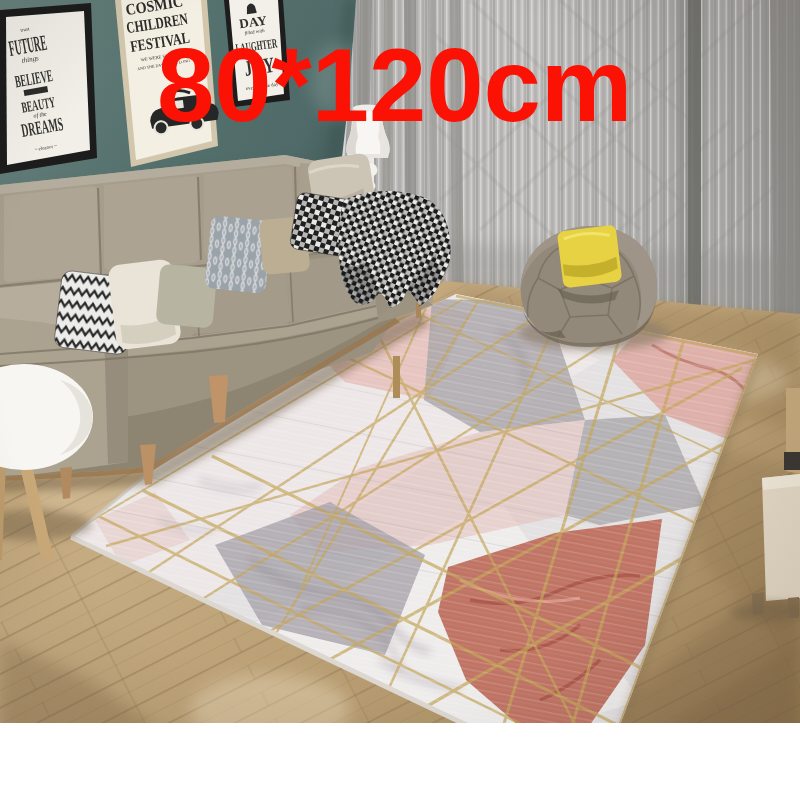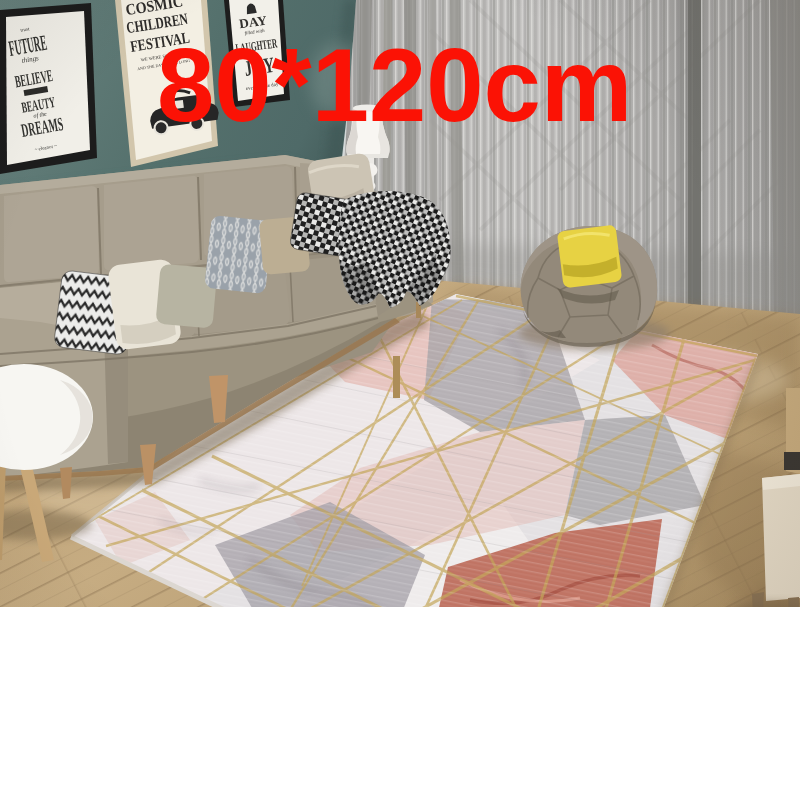--- a/index.html
+++ b/index.html
@@ -1,16 +1,16 @@
 <!DOCTYPE html>
 <html><head>
 <meta charset="utf-8">
 <style>
 html,body{margin:0;padding:0;background:#fff;}
-#scene{position:relative;width:800px;height:607px;overflow:hidden;font-family:"Liberation Sans",sans-serif;}
+#scene{position:relative;width:800px;height:723px;overflow:hidden;font-family:"Liberation Sans",sans-serif;}
 </style>
 </head>
 <body>
 <div id="scene">
 <svg width="800" height="800" viewBox="0 0 800 800" xmlns="http://www.w3.org/2000/svg">
 <defs>
 <linearGradient id="wallg" x1="0" y1="0" x2="1" y2="0.45">
   <stop offset="0" stop-color="#68827e"></stop>
   <stop offset="0.55" stop-color="#54706c"></stop>
   <stop offset="0.85" stop-color="#4f6a68"></stop>

